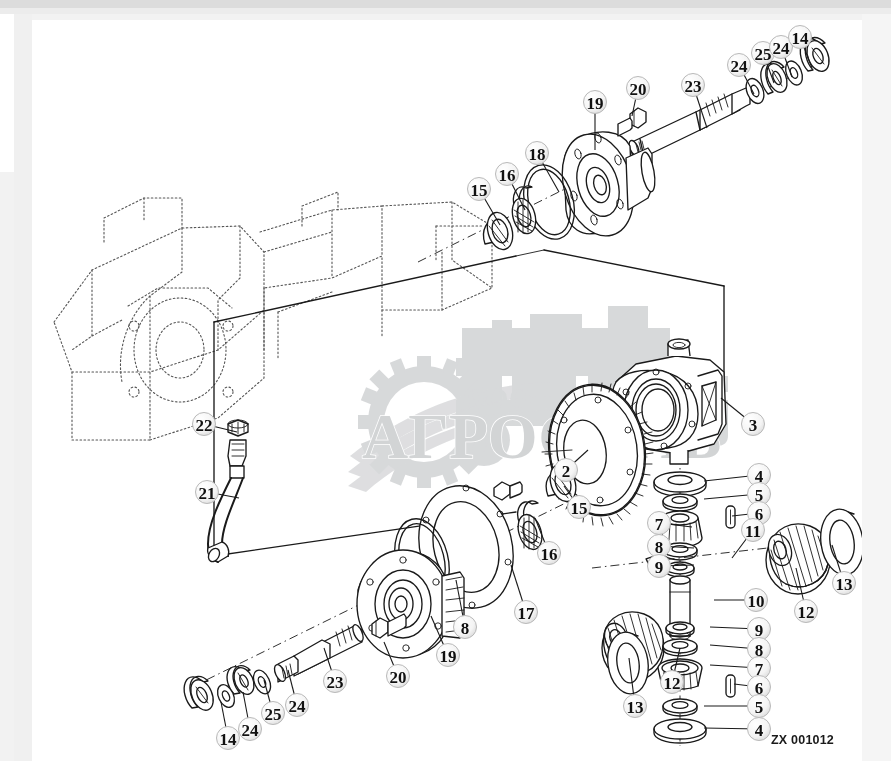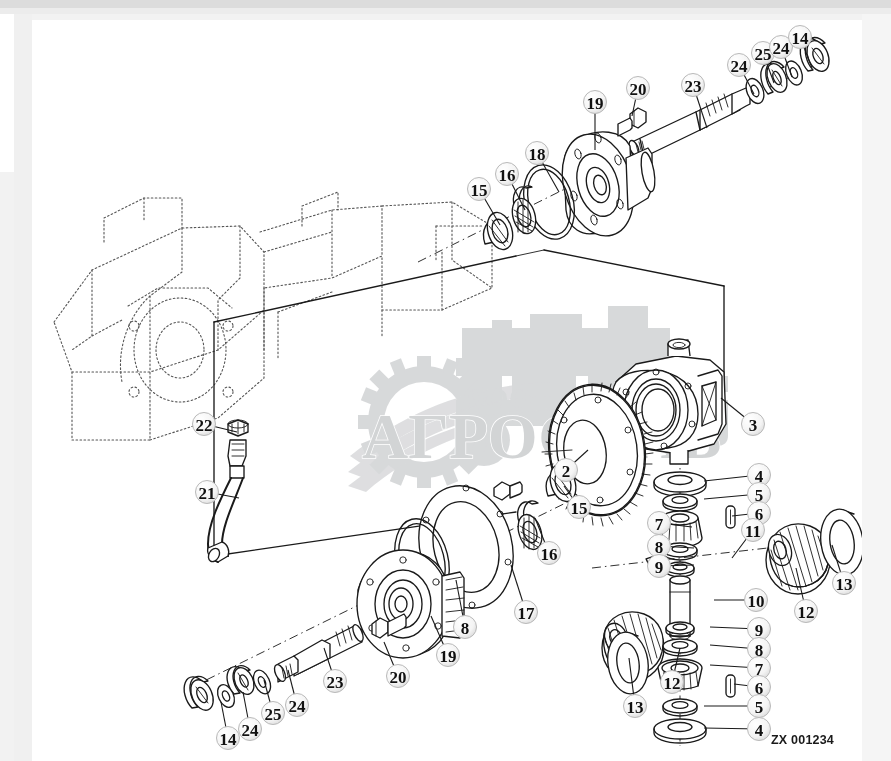--- a/index.html
+++ b/index.html
@@ -775,15 +775,15 @@
             <ellipse cx="196" cy="718" rx="11.5" ry="11.5" fill="url(#bub)" stroke="#b9b9b9" stroke-width="1"></ellipse>
             <text x="196" y="724.5" text-anchor="middle" font-family="Liberation Serif, serif" font-size="17" font-weight="bold" fill="#111">14</text>
           </g>
           <g>
             <ellipse cx="534" cy="450" rx="11.5" ry="11.5" fill="url(#bub)" stroke="#b9b9b9" stroke-width="1"></ellipse>
             <text x="534" y="456.5" text-anchor="middle" font-family="Liberation Serif, serif" font-size="17" font-weight="bold" fill="#111">2</text>
           </g>
         </g>
     </svg>
 
-    <div class="cap">ZX 001234</div>
+    <div class="cap">ZX 001012</div>
   </div>
 </div>
 
 </body></html>

